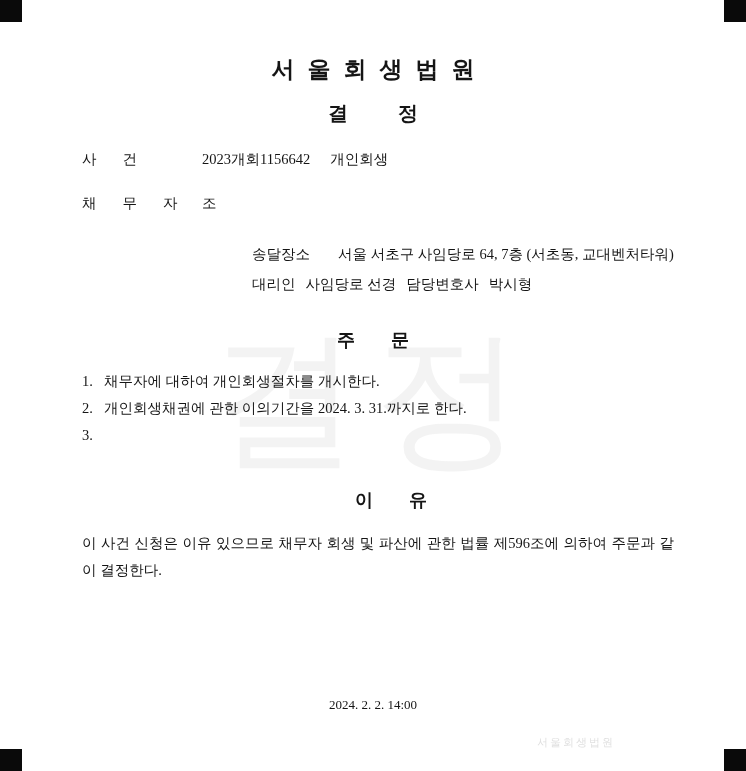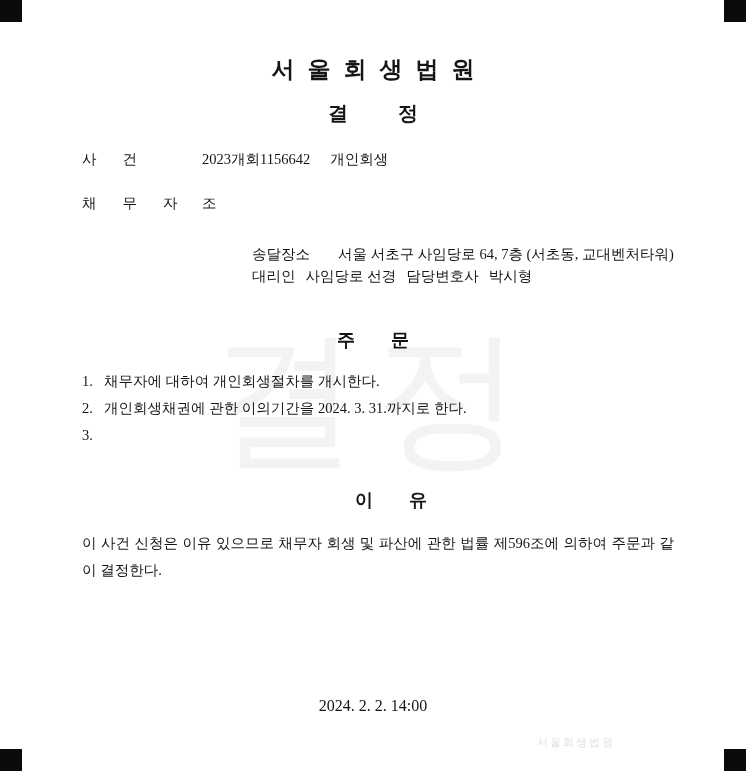--- a/index.html
+++ b/index.html
@@ -93,21 +93,21 @@
   .row-debtor { top: 194px; }
 
   .address-block {
     position: absolute;
     left: 252px;
     top: 243px;
     font-size: 14.5px;
     line-height: 22px;
   }
   .addr-label { display: inline-block; margin-right: 28px; }
-  .agent-label { display: inline-block; margin-right: 10px; }
+  .agent-label { display: inline-block; margin-right: 10px; margin-top: 8px; }
   .agent-mid { display: inline-block; margin-right: 10px; }
 
   .section-heading {
     position: absolute;
     left: 0; right: 0;
     text-align: center;
     font-size: 18px;
     font-weight: bold;
     letter-spacing: 36px;
     text-indent: 36px;
@@ -145,21 +145,21 @@
     font-size: 14.5px;
     line-height: 27px;
     text-align: justify;
   }
 
   .date-line {
     position: absolute;
     left: 0; right: 0;
     top: 697px;
     text-align: center;
-    font-size: 16px;
+    font-size: 13px;
   }
 
   .faint-stamp {
     position: absolute;
     left: 528px;
     top: 735px;
     width: 96px;
     height: 16px;
     color: rgba(110, 110, 110, 0.22);
     font-size: 11px;

